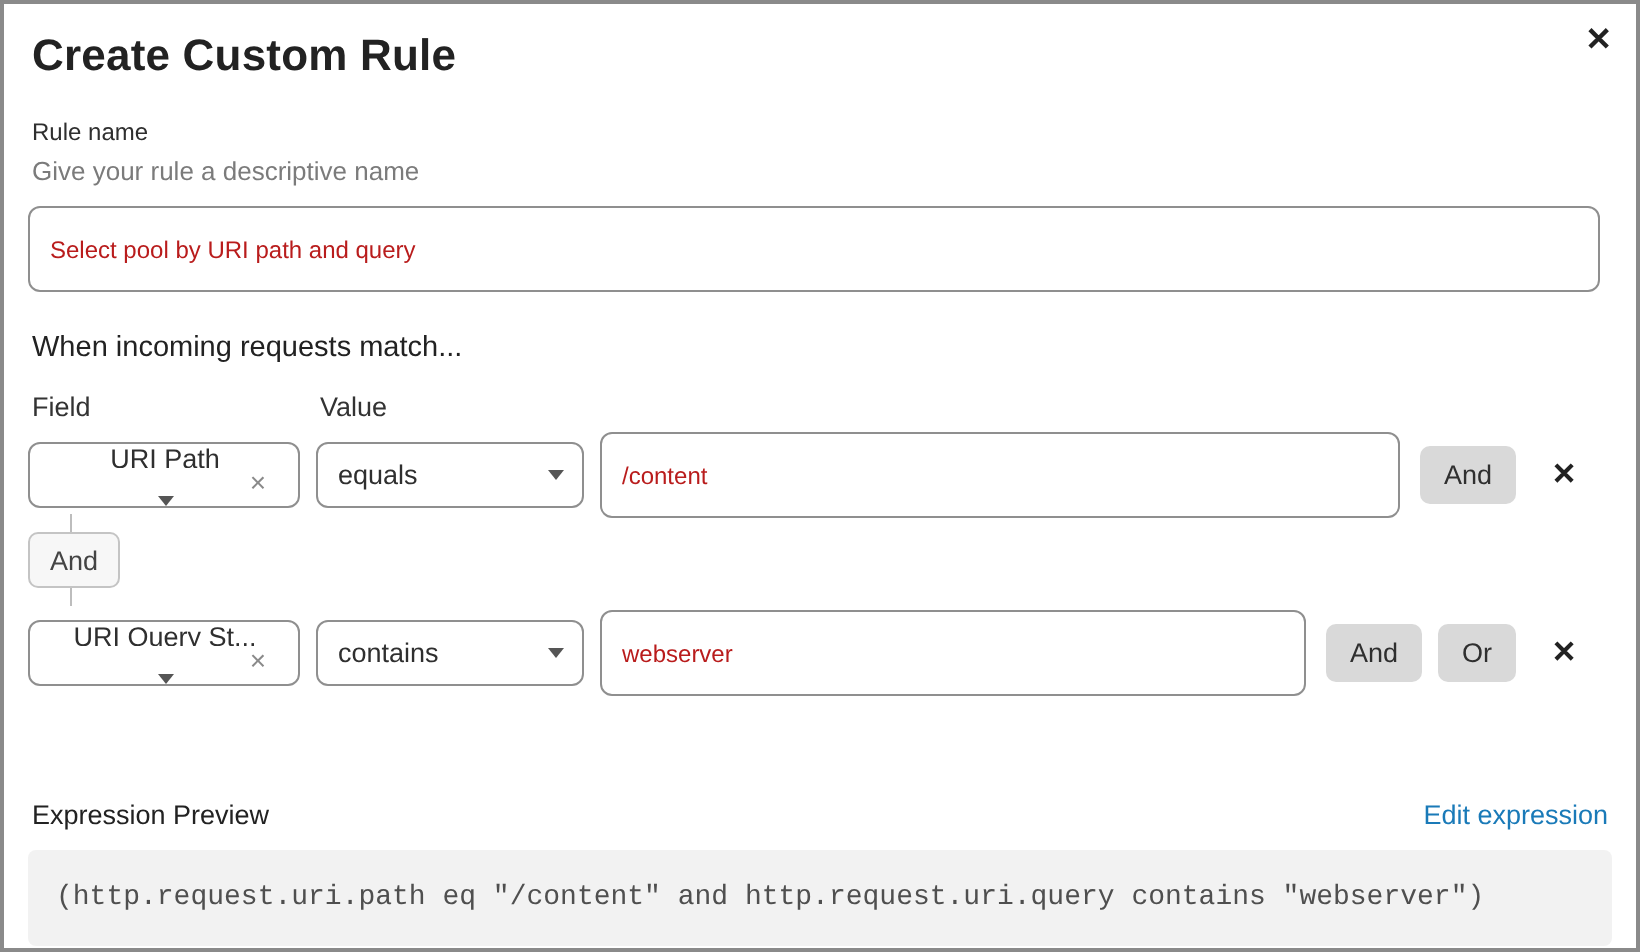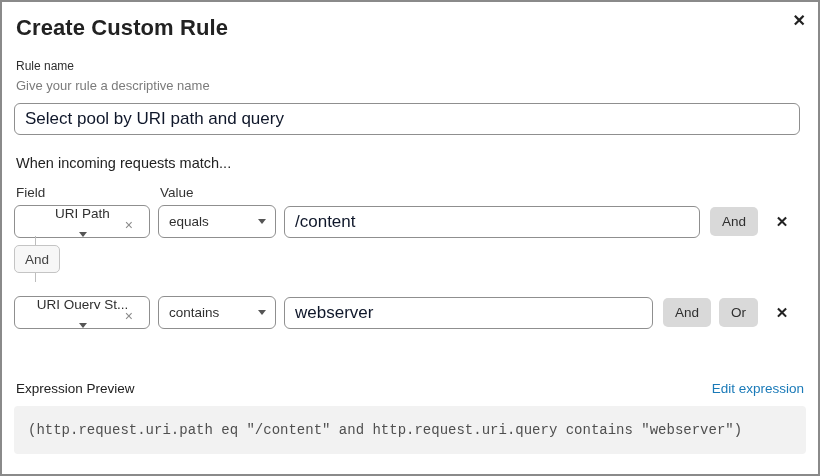--- a/index.html
+++ b/index.html
@@ -16,38 +16,38 @@
   .dialog-header { position: relative; margin: 1px 2px 0 2px; }
   .dialog-title { font-size: 22px; font-weight: 700; color: #222; letter-spacing: 0.1px; }
   .close-btn {
     position: absolute; top: -2px; right: -2px;
     font-size: 16px; font-weight: 700; color: #222;
     cursor: pointer; line-height: 1;
   }
   .rule-label { margin: 18px 2px 0 2px; font-size: 12px; color: #2f2f2f; }
   .rule-hint { margin: 5px 2px 0 2px; font-size: 13px; color: #7b7b7b; }
   .text-input {
-    height: 32px; border: 1px solid #8f8f8f; border-radius: 6px;
-    padding: 0 10px; font-size: 17px; color: #0f172a;
+    height: 43px; border: 1px solid #8f8f8f; border-radius: 6px;
+    padding: 0 10px; font-size: 12px; color: #b91c1c;
     font-family: "Liberation Sans", sans-serif; background: #fff;
     outline: none; width: 100%;
   }
   .rule-input-wrap { margin: 10px 6px 0 0; }
   .match-heading { margin: 20px 2px 0 2px; font-size: 14.5px; font-weight: 400; color: #222; }
   .col-labels { display: flex; margin: 14px 2px 0 2px; font-size: 13.5px; color: #333; }
   .col-labels .c1 { width: 144px; }
   .col-labels .c2 { width: 142px; }
   .cond-row { display: flex; align-items: center; margin-top: 5px; padding-right: 14px; }
   .dd {
     height: 33px; border: 1px solid #8f8f8f; border-radius: 6px;
     display: flex; align-items: center; background: #fff;
     padding: 0 9px 0 10px; font-size: 13.5px; color: #2f2f2f; cursor: pointer;
   }
   .dd-field { width: 136px; flex-direction: column; }
-  .dd-op { width: 118px; margin-left: 8px; text-align: right; }
+  .dd-op { width: 134px; margin-left: 8px; text-align: right; }
   .dd .dd-text { white-space: nowrap; overflow: hidden; }
   .dd .clear-x { margin-left: auto; color: #8a8a8a; font-size: 14px; line-height: 1; padding-right: 7px; }
   .dd .caret {
     width: 0; height: 0; border-left: 4.5px solid transparent;
     border-right: 4.5px solid transparent; border-top: 5.5px solid #555;
     flex: none;
   }
   .dd-op .caret { margin-left: auto; }
   .value-wrap { flex: 1; margin-left: 8px; }
   .logic-btn {
@@ -114,21 +114,21 @@
   </div>
   <button class="logic-btn">And</button>
   <div class="row-remove">✕</div>
 </div>
 
 <div class="connector">
   <div class="connector-line"></div>
   <div class="connector-chip">And</div>
 </div>
 
-<div class="cond-row" style="margin-top:16px;">
+<div class="cond-row" style="margin-top:4px;">
   <div class="dd dd-field">
     <span class="dd-text">URI Query St...</span>
     <span class="clear-x">×</span>
     <span class="caret"></span>
   </div>
   <div class="dd dd-op">
     <span class="dd-text">contains</span>
     <span class="caret"></span>
   </div>
   <div class="value-wrap">

